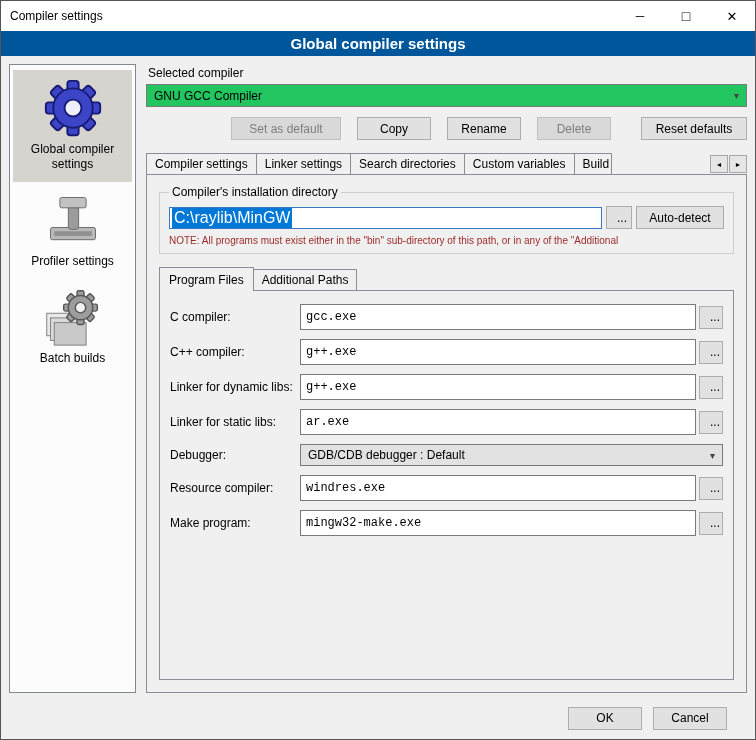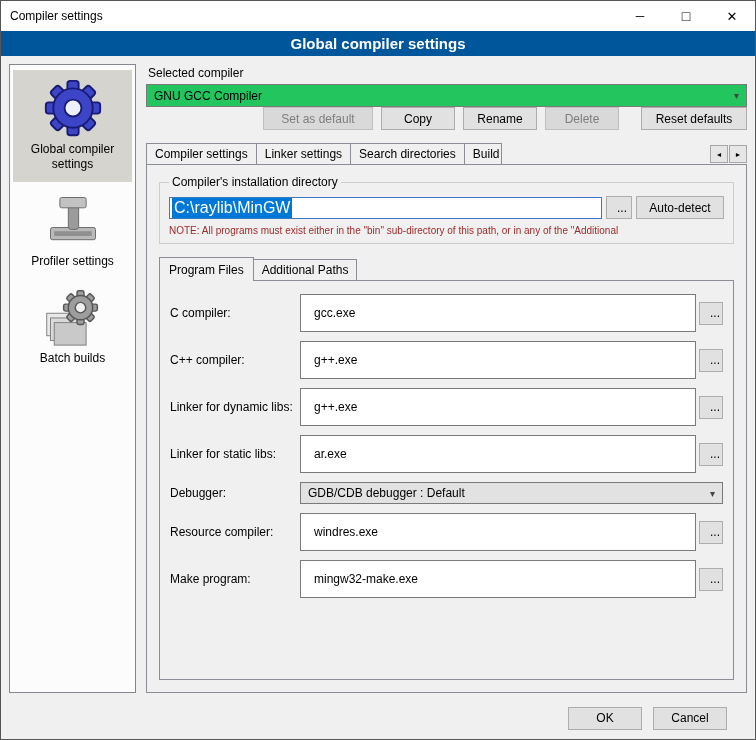--- a/index.html
+++ b/index.html
@@ -31,21 +31,21 @@
   .side-label{ font-size:12px; line-height:1.25; color:#000; }
 
   
   .main{ flex:1; display:flex; flex-direction:column; min-width:0; }
   .section-label{ font-size:12px; margin:2px 0 4px 2px; }
 
   .combobox{ height:23px; border:1px solid #7a7a7a; background:#22c55e; display:flex;
     align-items:center; padding:0 7px; font-size:12px; cursor:default; }
   .combobox .cb-arrow{ margin-left:auto; font-size:10px; color:#444; }
 
-  .btn-row{ display:flex; justify-content:flex-end; gap:8px; margin-top:0; align-items:flex-start; }
+  .btn-row{ display:flex; justify-content:flex-end; gap:16px; margin-top:10px; align-items:flex-start; }
   button.btn{ height:23px; background:#e1e1e1; border:1px solid #adadad; font-size:12px;
     font-family:inherit; color:#000; padding:0 10px; cursor:default; }
   button.btn:disabled{ background:#d9d9d9; border-color:#bfbfbf; color:#7e7e7e; }
   .btn-setdefault{ width:110px; }
   .btn-copy,.btn-rename,.btn-delete{ width:74px; }
   .btn-reset{ width:106px; margin-left:14px; }
 
   
   .tabs{ display:flex; align-items:flex-end; margin-top:13px; position:relative; z-index:2; }
   .tab{ border:1px solid #8a8d94; border-bottom:none; background:#f0f0f0; font-size:12px;
@@ -68,22 +68,22 @@
   .dots-btn{ width:26px; padding:0; }
   .autodetect-btn{ width:88px; padding:0; }
   .note{ font-size:10px; color:#9c2a2a; margin-top:6px; white-space:nowrap; overflow:hidden; }
 
   .subtabs{ display:flex; align-items:flex-end; margin-top:13px; position:relative; z-index:2; }
   .subpanel{ flex:1; border:1px solid #8a8d94; background:#f0f0f0; padding:13px 10px;
     min-height:0; position:relative; z-index:1; }
 
   .field-row{ display:flex; align-items:center; margin-bottom:9px; }
   .field-label{ width:130px; flex-shrink:0; font-size:12px; }
-  input.field-input{ flex:1; height:38px; border:1px solid #7a7a7a; background:#fff;
-    font-size:12px; font-family:Liberation Sans, sans-serif; padding:0 13px; min-width:0; }
+  input.field-input{ flex:1; height:26px; border:1px solid #7a7a7a; background:#fff;
+    font-size:12px; font-family:Liberation Mono, monospace; padding:0 5px; min-width:0; }
   .field-dots{ width:24px; height:22px; margin-left:3px; flex-shrink:0; }
   .field-select{ flex:1; height:22px; border:1px solid #7a7a7a; background:#e2e2e2;
     display:flex; align-items:center; padding:0 7px; font-size:12px; cursor:default; }
   .field-select .cb-arrow{ margin-left:auto; font-size:10px; color:#444; }
 
   .footer{ height:42px; flex-shrink:0; display:flex; justify-content:flex-end;
     align-items:center; gap:11px; padding:0 28px; }
   .footer button.btn{ width:74px; }
 </style>
 </head>
@@ -167,20 +167,21 @@
         <button class="btn btn-copy">Copy</button>
         <button class="btn btn-rename">Rename</button>
         <button class="btn btn-delete" disabled="">Delete</button>
         <button class="btn btn-reset">Reset defaults</button>
       </div>
 
       <div class="tabs">
         <div class="tab">Compiler settings</div>
         <div class="tab">Linker settings</div>
         <div class="tab">Search directories</div>
+        <div class="tab">Custom variables</div>
         <div class="tab clipped">Build</div>
         <div class="tab-arrows">
           <button class="tab-arrow">
               <span>◄</span>
             </button>
           <button class="tab-arrow">
               <span>►</span>
             </button>
         </div>
       </div>

